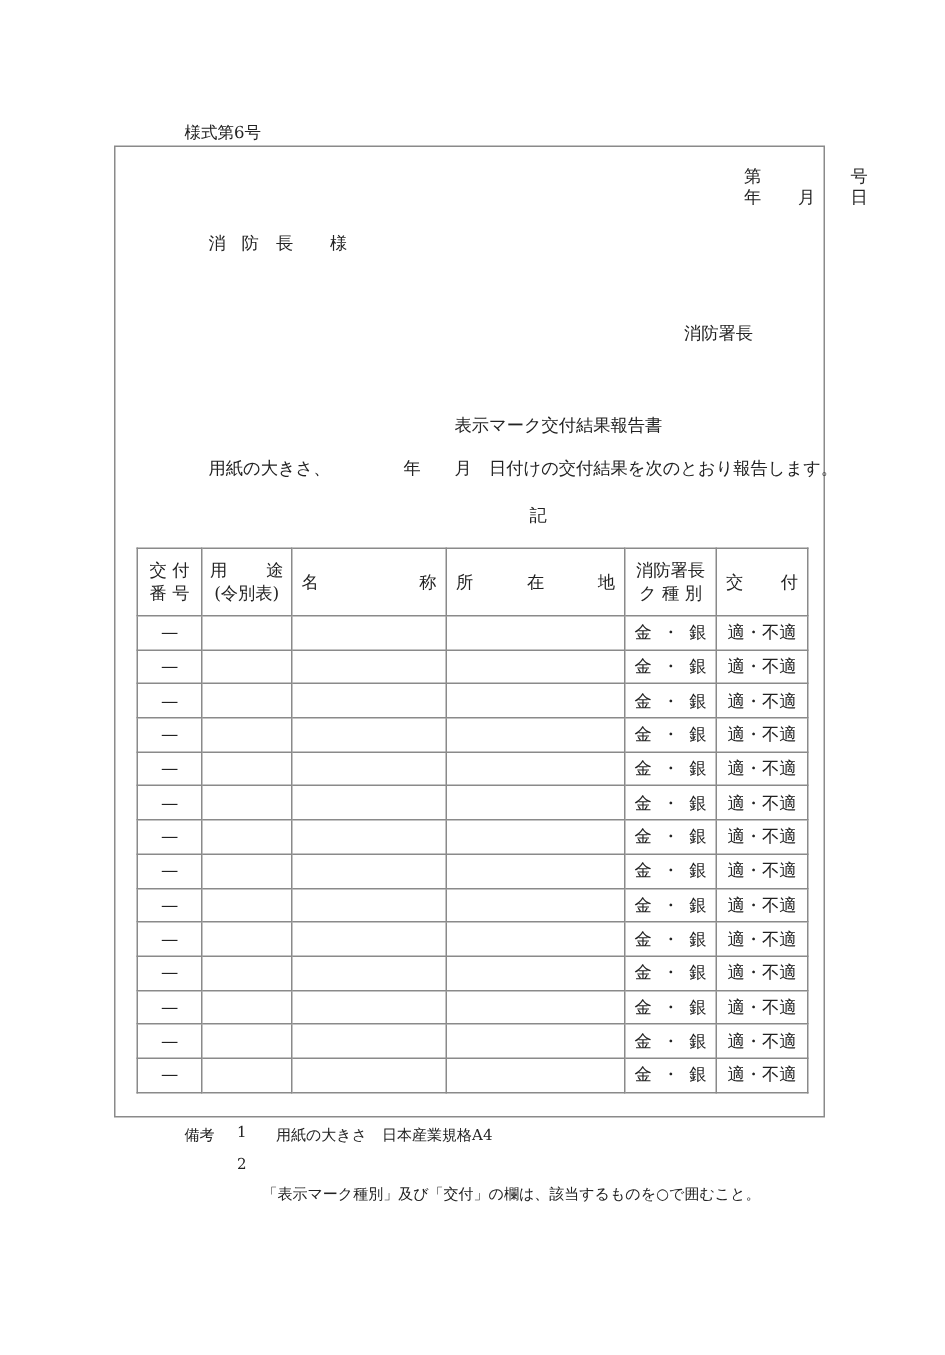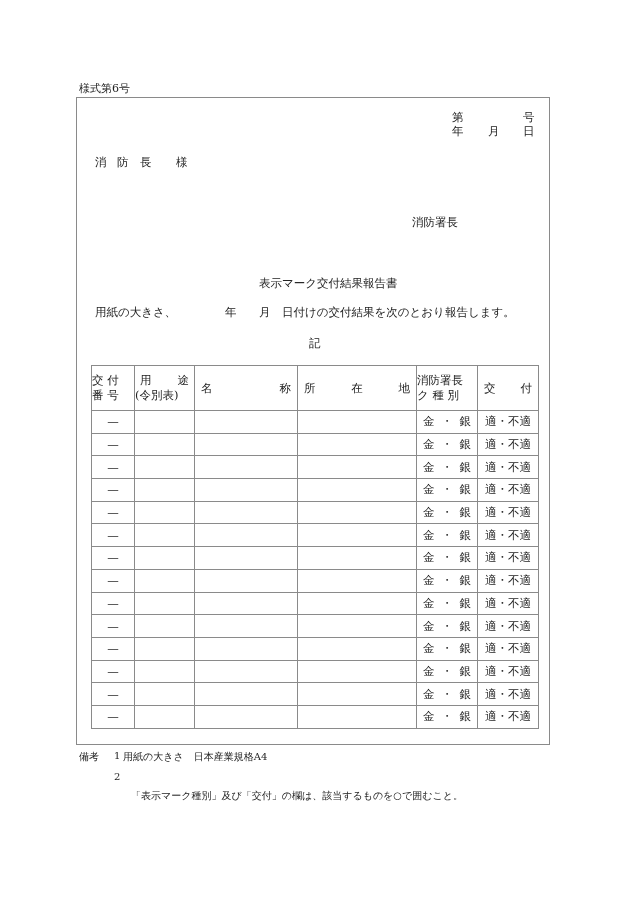--- a/index.html
+++ b/index.html
@@ -1,27 +1,27 @@
 <!DOCTYPE html>
 <html><head>
 <meta charset="utf-8">
 <style>
   html, body { margin:0; padding:0; background:#ffffff; }
   body { width:630px; height:903px; position:relative; overflow:hidden;
          font-family:"DejaVu Serif","Liberation Serif",serif; color:#222; font-size:11.5px; }
-  .abs { position:absolute; white-space:nowrap; }
+  .abs { position:absolute; white-space:nowrap;margin-left:44px; }
   #form-no { left:79px; top:81px; font-size:11px; }
   #outer-box { position:absolute; left:76px; top:97px; width:474px; height:648px; border:1px solid #8a8a8a; box-sizing:border-box; }
   #table { position:absolute; left:91px; top:365px; border-collapse:collapse; table-layout:fixed; }
   #table td, #table th { border:1px solid #8a8a8a; padding:0; font-weight:normal; font-size:11.5px; line-height:15px; }
   #table th { height:44px; vertical-align:middle; }
   #table td { height:21.7px; text-align:center; vertical-align:middle; }
   .sp { display:flex; justify-content:space-between; padding:0 6px; }
   .sp2 { display:flex; justify-content:space-between; padding:0 5px 0 5px; }
-  .c { text-align:left; }
+  .c { text-align:center; }
   .notes { font-size:10px; }
 </style>
 </head>
 <body>
 
 <div id="form-no" class="abs">様式第6号</div>
 
 <div id="outer-box"></div>
 
 <div class="abs" style="left:452px;top:110px;">第</div>
@@ -288,15 +288,15 @@
             <span>銀</span>
           </div>
         </td>
         <td>適・不適</td>
       </tr>
     </tbody>
 </table>
 
 <div class="abs notes" style="left:79px;top:750px;">備考</div>
 <div class="abs notes" style="left:114px;top:750px;">1</div>
-<div class="abs notes" style="left:123px;top:750px;">用紙の大きさ　日本産業規格A4</div>
+<div class="abs notes" style="left:140px;top:750px;">用紙の大きさ　日本産業規格A4</div>
 <div class="abs notes" style="left:114px;top:771px;">2</div>
 <div class="abs notes" style="left:131px;top:789px;">「表示マーク種別」及び「交付」の欄は、該当するものを○で囲むこと。</div>
 
 </body></html>

